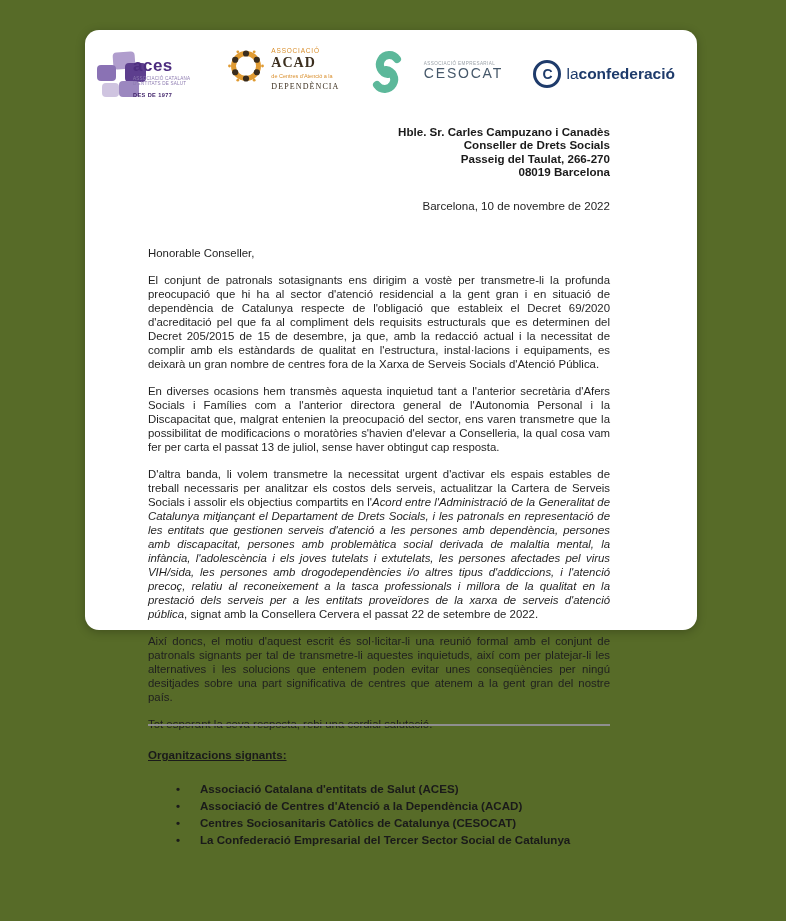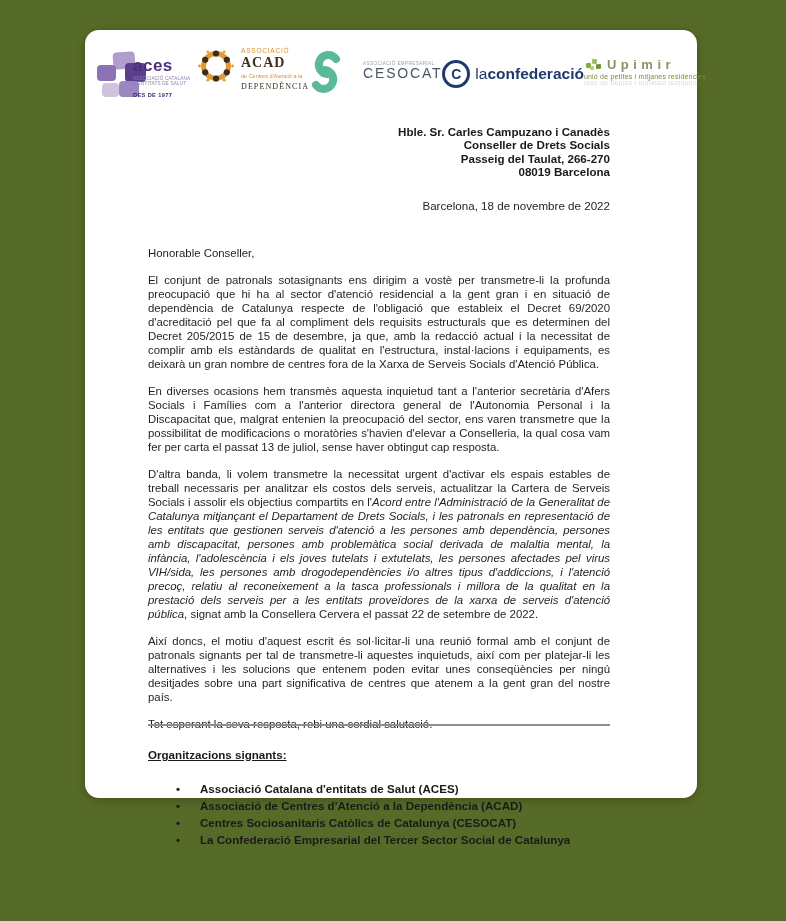--- a/index.html
+++ b/index.html
@@ -2,21 +2,21 @@
 <html><head>
 <meta charset="utf-8">
 <style>
   html,body{margin:0;padding:0;}
   body{
     width:786px;height:921px;position:relative;overflow:hidden;
     background:#576b28;
     font-family:"Liberation Sans",sans-serif;
   }
   .page{
-    position:absolute;left:85px;top:30px;width:612px;height:768px;
+    position:absolute;left:85px;top:30px;width:612px;height:600px;
     background:#ffffff;border-radius:14px;
     box-shadow:0 2px 10px rgba(0,0,0,0.25);
   }
   
   .logos{position:absolute;left:12px;right:22px;top:17px;height:70px;
     display:flex;justify-content:space-between;align-items:flex-start;}
   .logo{flex:0 0 auto;}
   
   .l-aces{position:relative;width:100px;height:70px;margin-top:3px;}
   .aces-ic{position:absolute;left:0;top:2px;width:58px;height:50px;}
@@ -134,44 +134,31 @@
       </div>
     </div>
 
     <div class="logo l-conf">
       <div class="conf-circ">C</div>
       <div class="conf-name">
         <span class="conf-light">la</span><span class="conf-bold">confederació</span>
       </div>
     </div>
 
-    <div class="logo l-up">
-      <div class="up-row">
-        <svg width="18" height="15" viewBox="0 0 18 15">
-          <rect x="2" y="6" width="5" height="5" rx="1" fill="#86a844" transform="rotate(-10 4.5 8.5)"></rect>
-          <rect x="8" y="2" width="5" height="5" rx="1" fill="#9dc05a" transform="rotate(8 10.5 4.5)"></rect>
-          <rect x="12" y="7" width="5" height="5" rx="1" fill="#6d9232" transform="rotate(-5 14.5 9.5)"></rect>
-          <rect x="6" y="9" width="4" height="4" rx="1" fill="#b5d06e"></rect>
-        </svg>
-        <span class="up-name">Upimir</span>
-      </div>
-      <div class="up-sub">unió de petites i mitjanes residències</div>
-      <div class="up-reflect">unió de petites i mitjanes residències</div>
-    </div>
 
   </div>
 
   <div class="recipient">
     <div>Hble. Sr. Carles Campuzano i Canadès</div>
     <div>Conseller de Drets Socials</div>
     <div>Passeig del Taulat, 266-270</div>
     <div>08019 Barcelona</div>
   </div>
 
-  <div class="dateline">Barcelona, 18 de novembre de 2022</div>
+  <div class="dateline">Barcelona, 10 de novembre de 2022</div>
 
   <div class="bodytext">
     <p class="left">Honorable Conseller,</p>
     <p>El conjunt de patronals sotasignants ens dirigim a vostè per transmetre-li la profunda preocupació que hi ha al sector d'atenció residencial a la gent gran i en situació de dependència de Catalunya respecte de l'obligació que estableix el Decret 69/2020 d'acreditació pel que fa al compliment dels requisits estructurals que es determinen del Decret 205/2015 de 15 de desembre, ja que, amb la redacció actual i la necessitat de complir amb els estàndards de qualitat en l'estructura, instal·lacions i equipaments, es deixarà un gran nombre de centres fora de la Xarxa de Serveis Socials d'Atenció Pública.</p>
     <p>En diverses ocasions hem transmès aquesta inquietud tant a l'anterior secretària d'Afers Socials i Famílies com a l'anterior directora general de l'Autonomia Personal i la Discapacitat que, malgrat entenien la preocupació del sector, ens varen transmetre que la possibilitat de modificacions o moratòries s'havien d'elevar a Conselleria, la qual cosa vam fer per carta el passat 13 de juliol, sense haver obtingut cap resposta.</p>
     <p><span>D'altra banda, li volem transmetre la necessitat urgent d'activar els espais estables de treball necessaris per analitzar els costos dels serveis, actualitzar la Cartera de Serveis Socials i assolir els objectius compartits en l'</span><span class="ital">Acord entre l'Administració de la Generalitat de Catalunya mitjançant el Departament de Drets Socials, i les patronals en representació de les entitats que gestionen serveis d'atenció a les persones amb dependència, persones amb discapacitat, persones amb problemàtica social derivada de malaltia mental, la infància, l'adolescència i els joves tutelats i extutelats, les persones afectades pel virus VIH/sida, les persones amb drogodependències i/o altres tipus d'addiccions, i l'atenció precoç, relatiu al reconeixement a la tasca professionals i millora de la qualitat en la prestació dels serveis per a les entitats proveïdores de la xarxa de serveis d'atenció pública</span><span>, signat amb la Consellera Cervera el passat 22 de setembre de 2022.</span></p>
     <p>Així doncs, el motiu d'aquest escrit és sol·licitar-li una reunió formal amb el conjunt de patronals signants per tal de transmetre-li aquestes inquietuds, així com per platejar-li les alternatives i les solucions que entenem poden evitar unes conseqüències per ningú desitjades sobre una part significativa de centres que atenem a la gent gran del nostre país.</p>
     <p class="left">Tot esperant la seva resposta, rebi una cordial salutació.</p>
   </div>
 

